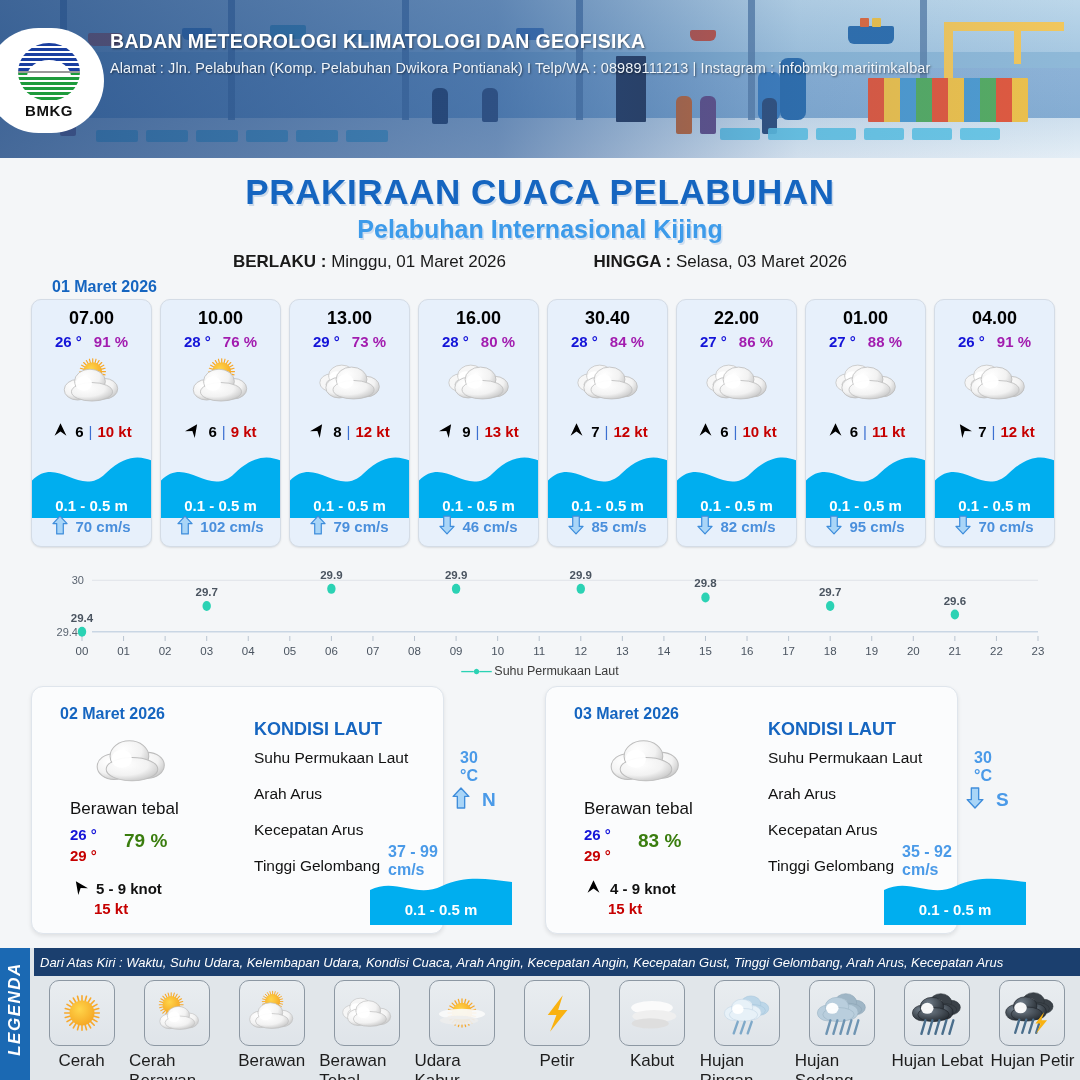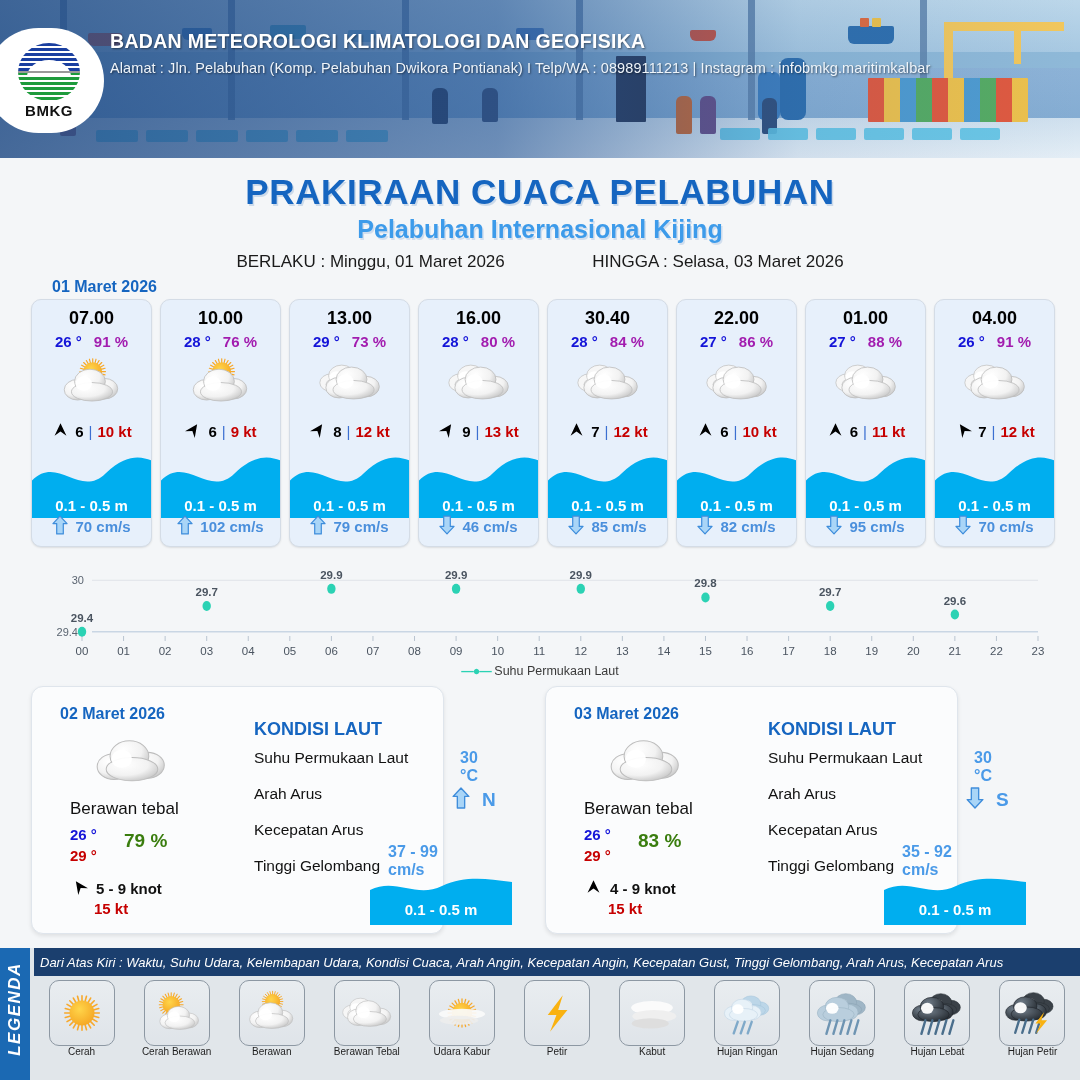--- a/index.html
+++ b/index.html
@@ -58,21 +58,21 @@
             text-shadow:1px 1px 2px rgba(0,0,0,.5); }
 
   
   .title1 { position:absolute; top:172px; width:1080px; text-align:center;
             font-size:35px; font-weight:bold; color:#1565c0; letter-spacing:.6px;
             text-shadow:1.5px 1.5px 0 rgba(200,215,232,.9); }
   .title2 { position:absolute; top:215px; width:1080px; text-align:center;
             font-size:25px; font-weight:bold; color:#3d9bea;
             text-shadow:1.5px 1.5px 0 rgba(205,220,236,.9); }
   .valid-row { position:absolute; top:252px; width:1080px; text-align:center; font-size:17px; color:#1a1a1a; }
-  .valid-row .lbl { font-weight:normal; }
+  .valid-row .lbl { font-weight:bold; }
   .valid-gap { display:inline-block; width:78px; }
 
   .daylabel { position:absolute; font-size:16px; font-weight:bold; color:#1565c0;margin-left:19px; }
 
   
   .cards { position:absolute; left:31px; top:299px; display:flex; gap:8px;border-radius:29px; }
   .card {
     width:121px; height:248px; background:#e7f0fb; border:1px solid #d4dce6;
     border-radius:10px; position:relative; overflow:hidden;
     box-shadow:0 1px 2px rgba(0,0,0,.10);
@@ -135,21 +135,21 @@
                  transform:rotate(-90deg); color:#fff; font-size:17px; font-weight:bold;
                  font-style:italic; letter-spacing:1.5px; }
   .lg-note { position:absolute; left:34px; top:0; width:1046px; height:28px;
              background:#1b3f6e; color:#fff; font-size:13px; font-style:italic;
              display:flex; align-items:center; padding-left:6px; }
   .lg-items { position:absolute; left:34px; top:32px; width:1046px; display:flex; }
   .lg-item { flex:1; display:flex; flex-direction:column; align-items:center; }
   .lg-box { width:66px; height:66px; border:1px solid #8d98a3; border-radius:10px;
             background:linear-gradient(180deg,#e9edf0,#dfe4e9);
             display:flex; align-items:center; justify-content:center; }
-  .lg-lbl { font-size:10px; color:#1d1d1d; }
+  .lg-lbl { margin-top:5px; font-size:17px; color:#1d1d1d; }
 </style>
 </head>
 <body>
 
 <div class="header">
   <div class="hdr-art">
     <div class="hdr-sky"></div>
     <div class="hdr-sea"></div>
     <div class="hdr-floor"></div>
     <div class="mullion" style="left:60px"></div>

